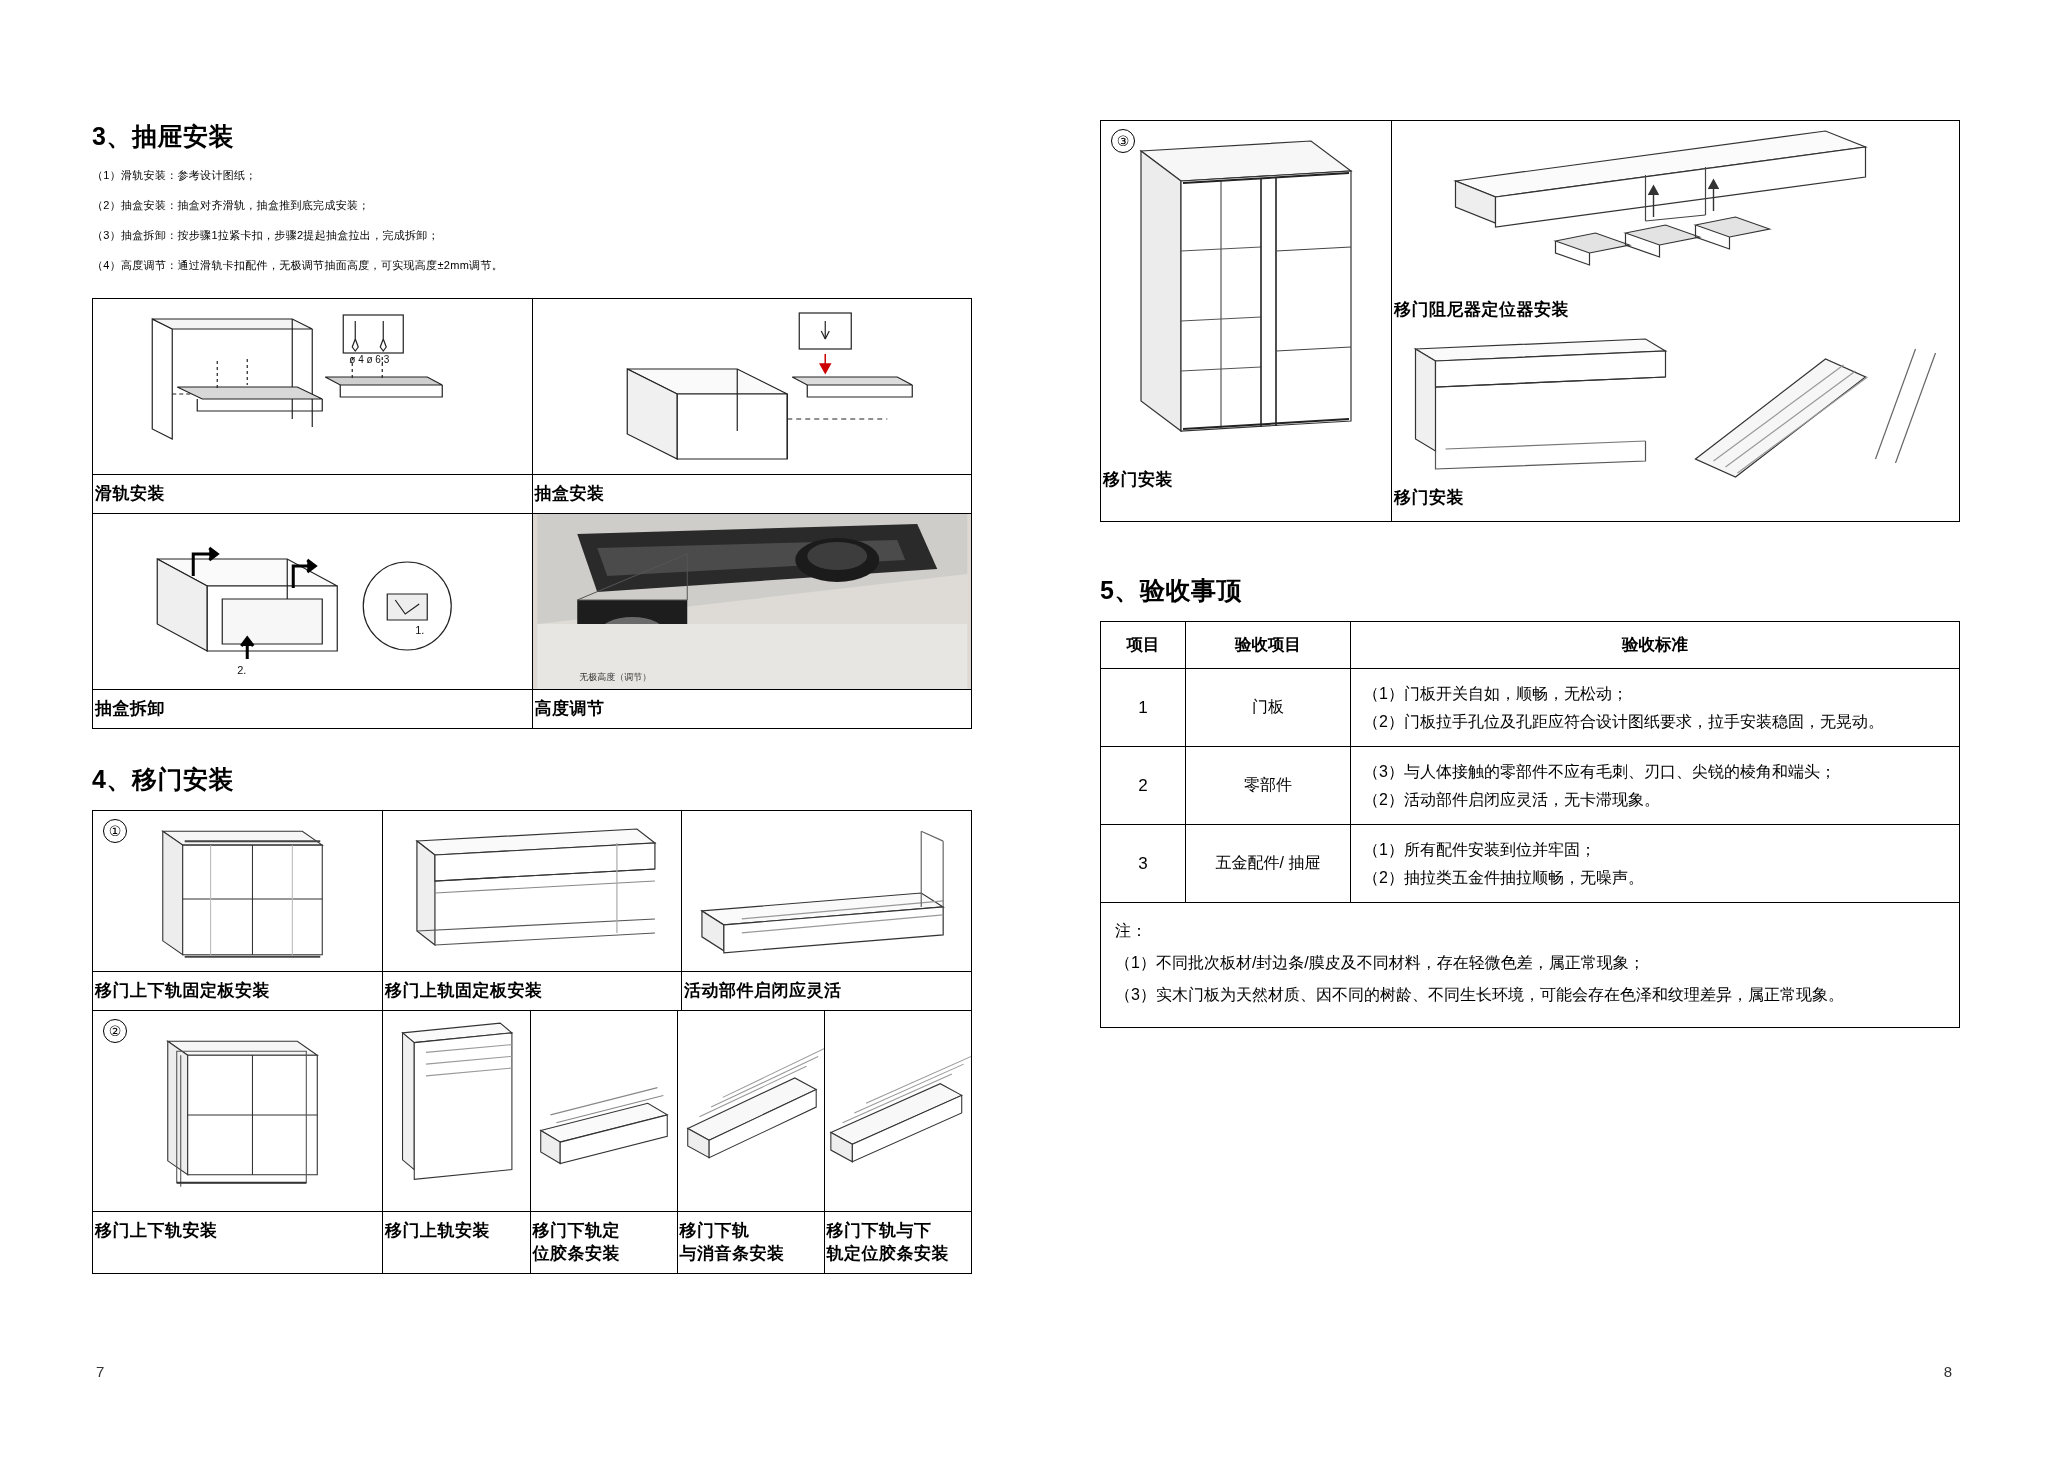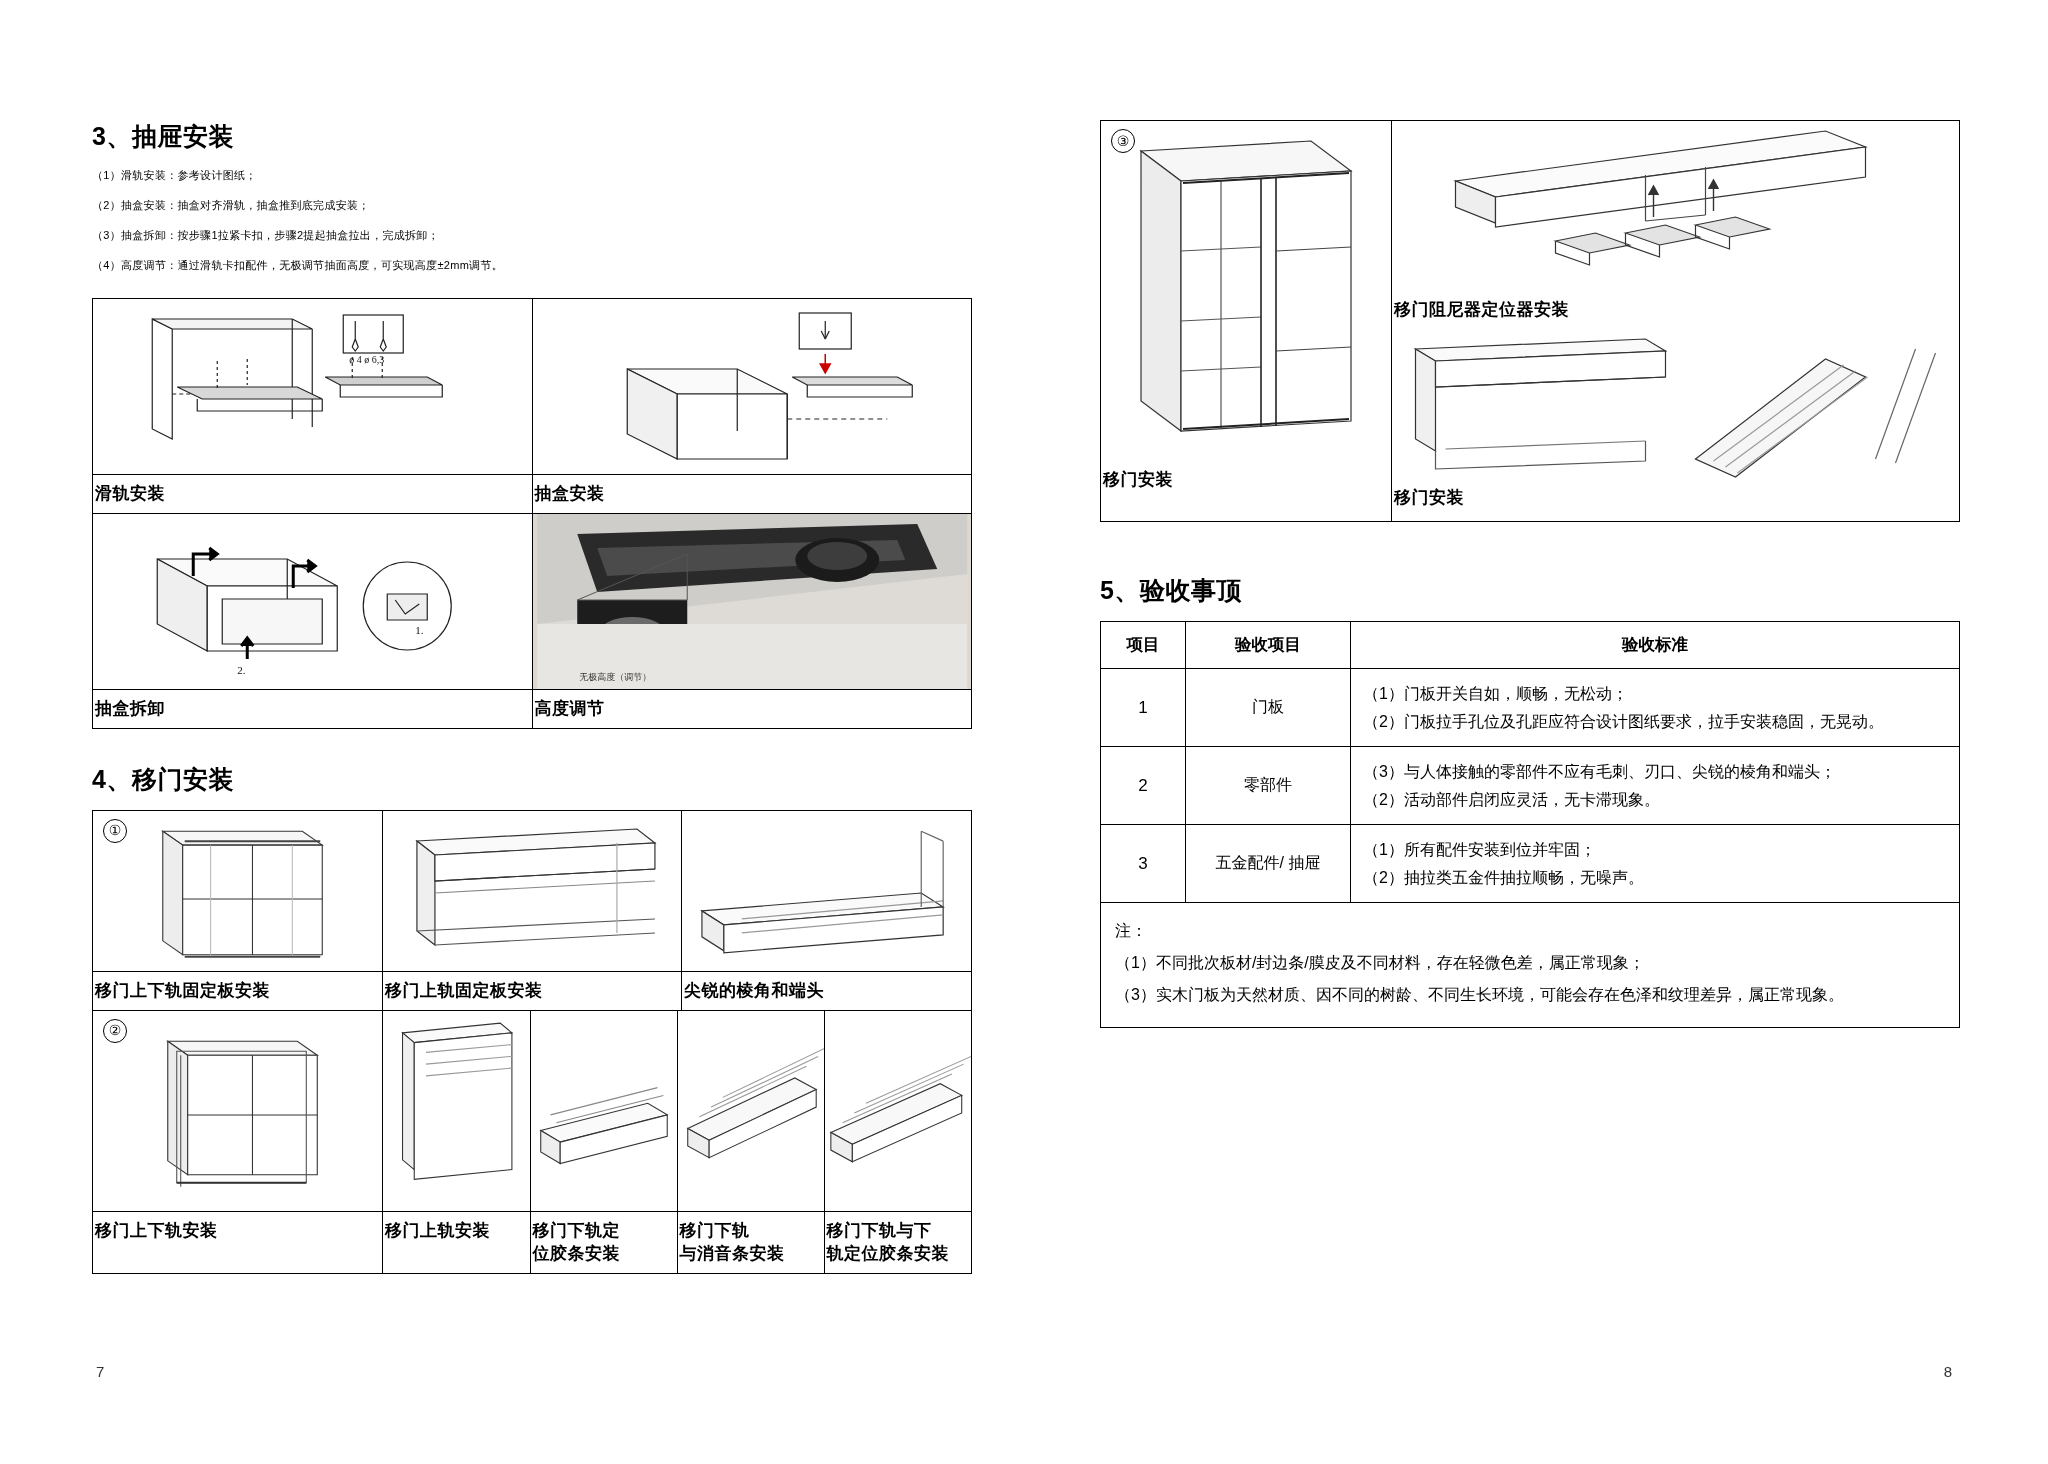--- a/index.html
+++ b/index.html
@@ -6,21 +6,21 @@
   body{width:2048px;height:1464px;font-family:"Liberation Sans","DejaVu Sans",sans-serif;color:#000;overflow:hidden;}
   .page{position:relative;width:2048px;height:1464px;}
   .col-left{position:absolute;left:92px;top:120px;width:880px;}
   .col-right{position:absolute;left:1100px;top:120px;width:860px;}
 
   h2.sec{font-size:25px;font-weight:700;margin:0 0 14px 0;letter-spacing:.5px;}
   .lines p{font-size:11px;margin:15px 0 11px 0;letter-spacing:.3px;}
 
   
   .figtable{border:1.4px solid #000;border-collapse:collapse;width:100%;background:#fff;}
-  .figtable td{border:1.4px solid #000;padding:0;vertical-align:top;font-family:Liberation Serif, serif;}
+  .figtable td{border:1.4px solid #000;padding:0;vertical-align:top;}
   .cap{font-size:17px;font-weight:700;text-align:left;padding:7px 2px 8px 2px;letter-spacing:.5px;}
   .cellbox{position:relative;}
   .art{position:relative;height:150px;}
   .circnum{position:absolute;left:10px;top:8px;width:22px;height:22px;border:1.3px solid #000;border-radius:50%;
            font-size:14px;line-height:22px;text-align:center;}
 
   
   svg{display:block;}
 
   
@@ -231,21 +231,21 @@
                   <path d="M42 114 L262 96 L262 124 L42 142 Z" fill="#fff"></path>
                   <path d="M60 108 L262 90" stroke="#999"></path>
                   <path d="M60 122 L262 104" stroke="#999"></path>
                   <path d="M240 20 L240 96" stroke="#666"></path>
                   <path d="M262 30 L262 96" stroke="#666"></path>
                   <path d="M240 20 L262 30" stroke="#666"></path>
                 </g>
               </svg>
             </div>
             <div style="border-top:1.4px solid #000"></div>
-            <div class="cap">尖锐的棱角和端头</div>
+            <div class="cap">活动部件启闭应灵活</div>
           </div>
         </td>
       </tr>
       <tr>
         <td>
           <div class="cellbox">
             <div class="circnum">②</div>
             <div class="art" style="height:200px">
               <svg width="100%" height="200" viewBox="0 0 290 200">
                 <g fill="none" stroke="#333" stroke-width="1.1">

